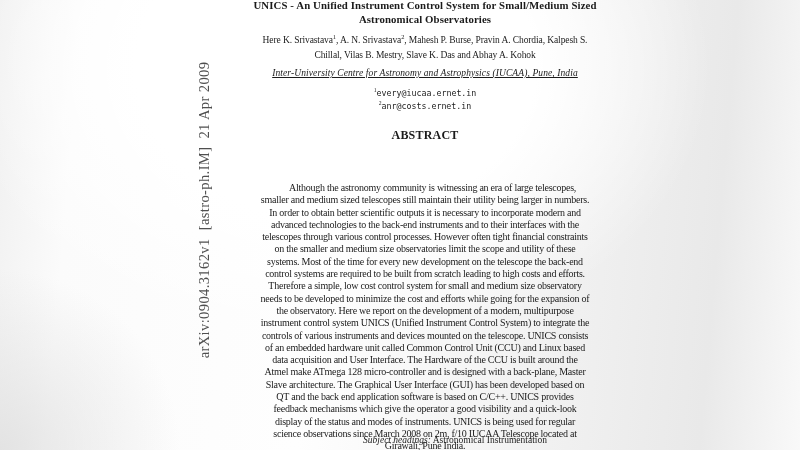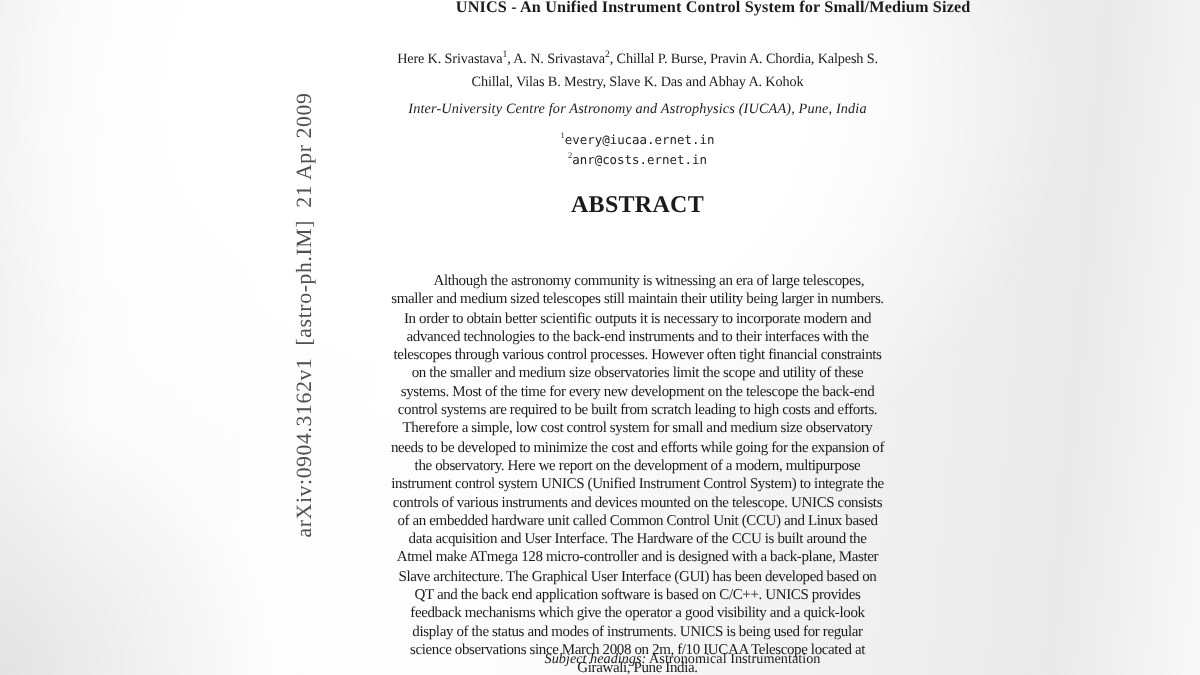--- a/index.html
+++ b/index.html
@@ -43,59 +43,59 @@
   .title-block {
     top: -1px;
     font-weight: bold;
     font-size: 10.8px;
     line-height: 13.5px;
     letter-spacing: 0.1px;
   }
   .title-line {
     display: block;
     white-space: nowrap;
-    text-align: right;
   }
   .authors-block {
     top: 33px;
     font-size: 9.5px;
     letter-spacing: -0.1px;
     line-height: 14.5px;
   }
   .authors-line {
     display: block;
     white-space: nowrap;
   }
   sup {
     font-size: 0.68em;
     line-height: 0;
   }
   .affiliation {
     top: 68px;
     font-style: italic;
     font-size: 9.5px;
     letter-spacing: 0.1px;
+    text-decoration: underline;
   }
   .emails-block {
     top: 87px;
     font-family: "DejaVu Sans Mono", monospace;
     font-size: 8.3px;
     line-height: 13px;
   }
   .email-line {
     display: block;
     white-space: nowrap;
   }
   .email-line sup {
     font-family: "Liberation Serif", serif;
   }
   .abstract-heading {
     top: 128px;
     font-weight: bold;
-    font-size: 16px;
+    font-size: 12px;
     letter-spacing: 0.2px;
   }
   .abstract-body {
     top: 154px;
     left: 57px;
     width: 330px !important;
     height: 277px;
     overflow: hidden;
     text-align: right;
     font-size: 10px;
@@ -120,24 +120,25 @@
 <body>
 
 <div class="screen">
 
   <div class="watermark" style="color: rgb(79, 79, 79);">arXiv:0904.3162v1  [astro-ph.IM]  21 Apr 2009</div>
 
   <div class="column">
 
     <div class="title-block">
       <span class="title-line">UNICS - An Unified Instrument Control System for Small/Medium Sized</span>
+      <span class="title-line">Astronomical Observatories</span>
     </div>
 
     <div class="authors-block">
-      <span class="authors-line"><span>Here K. Srivastava</span><sup>1</sup><span>, A. N. Srivastava</span><sup>2</sup><span>, Chillal P. Burse, Pravin A. Chordia, Kalpesh S.</span></span>
+      <span class="authors-line"><span>Here K. Srivastava</span><sup>1</sup><span>, A. N. Srivastava</span><sup>2</sup><span>, Mahesh P. Burse, Pravin A. Chordia, Kalpesh S.</span></span>
       <span class="authors-line">Chillal, Vilas B. Mestry, Slave K. Das and Abhay A. Kohok</span>
     </div>
 
     <div class="affiliation">Inter-University Centre for Astronomy and Astrophysics (IUCAA), Pune, India</div>
 
     <div class="emails-block">
       <span class="email-line"><sup>1</sup><span>every@iucaa.ernet.in</span></span>
       <span class="email-line"><sup>2</sup><span>anr@costs.ernet.in</span></span>
     </div>
 

